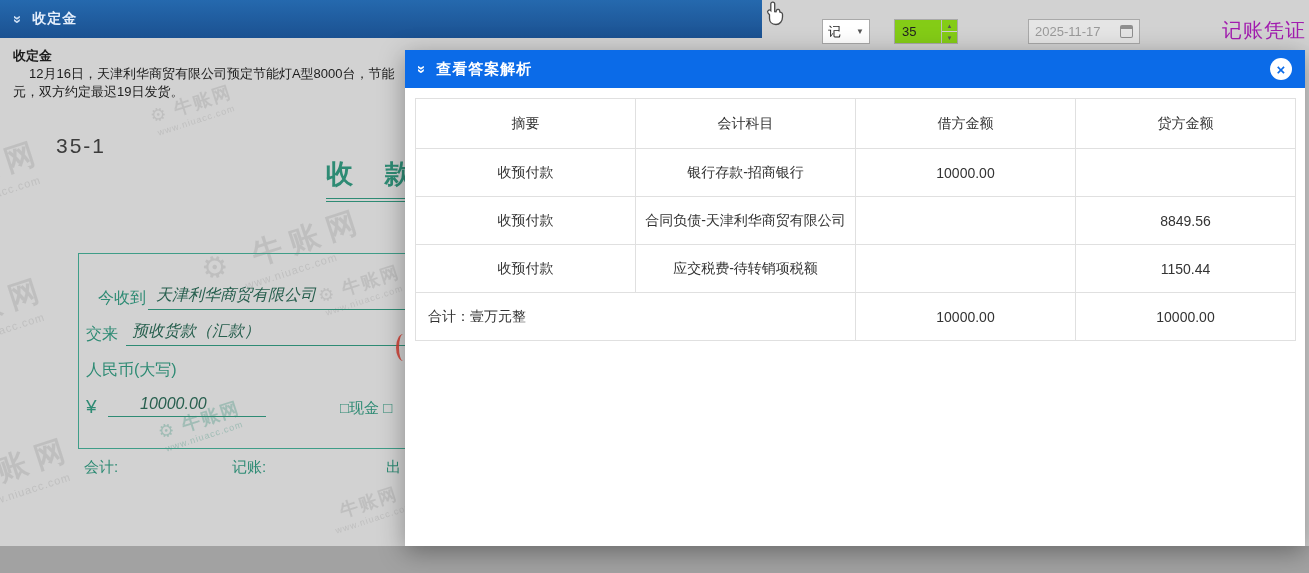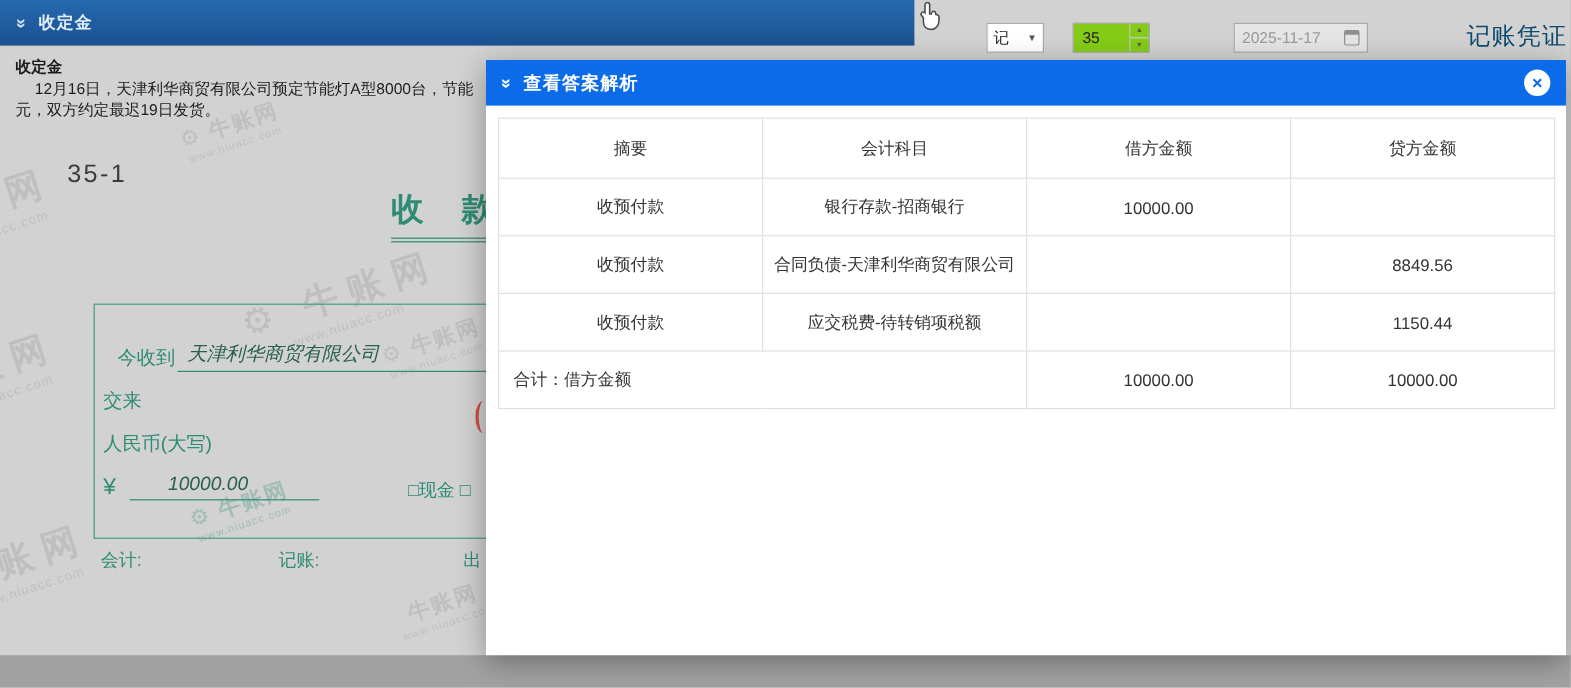--- a/index.html
+++ b/index.html
@@ -39,21 +39,21 @@
   .spin-btns { width: 16px; border-left: 1px solid #c0c0c0; display: flex; flex-direction: column; }
   .spin-btns span { flex: 1; display: flex; align-items: center; justify-content: center; font-size: 6px; color: #555; cursor: pointer; }
   .spin-btns span:first-child { border-bottom: 1px solid #d0d0d0; }
   .date-box {
     position: absolute; left: 1028px; top: 19px; width: 112px; height: 25px;
     background: #e5e5e5; border: 1px solid #a9a9a9;
     display: flex; align-items: center; justify-content: space-between;
     padding: 0 6px; font-size: 13px; color: #9a9a9a; cursor: pointer;
   }
   .cal-icon { display: inline-block; width: 13px; height: 13px; border: 1px solid #8f8f8f; border-top: 4px solid #8f8f8f; border-radius: 2px; }
-  .voucher-title { position: absolute; left: 1222px; top: 17px; font-size: 20px; color: #0c4a6e; letter-spacing: 1px; }
+  .voucher-title { position: absolute; left: 1222px; top: 17px; font-size: 20px; color: #a21caf; letter-spacing: 1px; }
 
   
   .ex-head  { position: absolute; left: 13px; top: 47px; font-size: 13px; font-weight: bold; color: #1c1c1c; }
   .ex-line1 { position: absolute; left: 29px; top: 65px; font-size: 13px; color: #1c1c1c; }
   .ex-line2 { position: absolute; left: 13px; top: 83px; font-size: 13px; color: #1c1c1c; }
 
   
   .receipt-no { position: absolute; left: 56px; top: 134px; font-size: 21px; color: #3c3c3c; letter-spacing: 2px; }
   .receipt-title {
     position: absolute; left: 326px; top: 156px; font-size: 27px; font-weight: bold;
@@ -148,20 +148,21 @@
   <div class="ex-line2">元，双方约定最迟19日发货。</div>
 
   <div class="receipt-no">35-1</div>
   <div class="receipt-title">收 款</div>
   <div class="receipt-box"></div>
 
   <span class="gl" style="left:98px; top:288px; font-size:16px;">今收到</span>
   <span class="fld" style="left:148px; top:285px; width:272px; font-size:16px; padding-left:8px;">天津利华商贸有限公司</span>
 
   <span class="gl" style="left:86px; top:324px; font-size:16px;">交来</span>
+  <span class="fld" style="left:126px; top:321px; width:294px; font-size:16px; padding-left:6px;">预收货款（汇款）</span>
 
   <span class="gl" style="left:86px; top:360px; font-size:16px;">人民币(大写)</span>
 
   <span class="gl" style="left:86px; top:396px; font-size:19px;">¥</span>
   <span class="fld" style="left:108px; top:395px; width:158px; font-size:16px; padding-left:32px;">10000.00</span>
   <span class="gl" style="left:340px; top:399px; font-size:15px;">□现金 □</span>
 
   <div class="seal-mark"></div>
 
   <span class="gl" style="left:84px; top:458px; font-size:15px;">会计:</span>
@@ -224,21 +225,21 @@
           <td></td>
           <td>8849.56</td>
         </tr>
         <tr>
           <td>收预付款</td>
           <td>应交税费-待转销项税额</td>
           <td></td>
           <td>1150.44</td>
         </tr>
         <tr>
-          <td colspan="2" class="total-label">合计：借方金额</td>
+          <td colspan="2" class="total-label">合计：壹万元整</td>
           <td>10000.00</td>
           <td>10000.00</td>
         </tr>
       </tbody>
     </table>
   </div>
 
   <span class="cursor">
     <svg width="20" height="26" viewBox="0 0 18 24">
       <path d="M6 1c1 0 1.8.8 1.8 1.8v7l1.2.2.3-1c.2-.9 1-1.4 1.9-1.2.8.2 1.3.9 1.3 1.7v.6l1.1.3c.8.2 1.4 1 1.4 1.8v2.6c0 3.6-2.4 6.9-6 6.9-4.2 0-6-2.6-6-5.8v-3.2L1.6 11c-.5-.7-.4-1.7.3-2.3.6-.5 1.5-.5 2.1 0l.2.2V2.8C4.2 1.8 5 1 6 1z" fill="#ffffff" stroke="#4a4a4a" stroke-width="1.2"></path>

